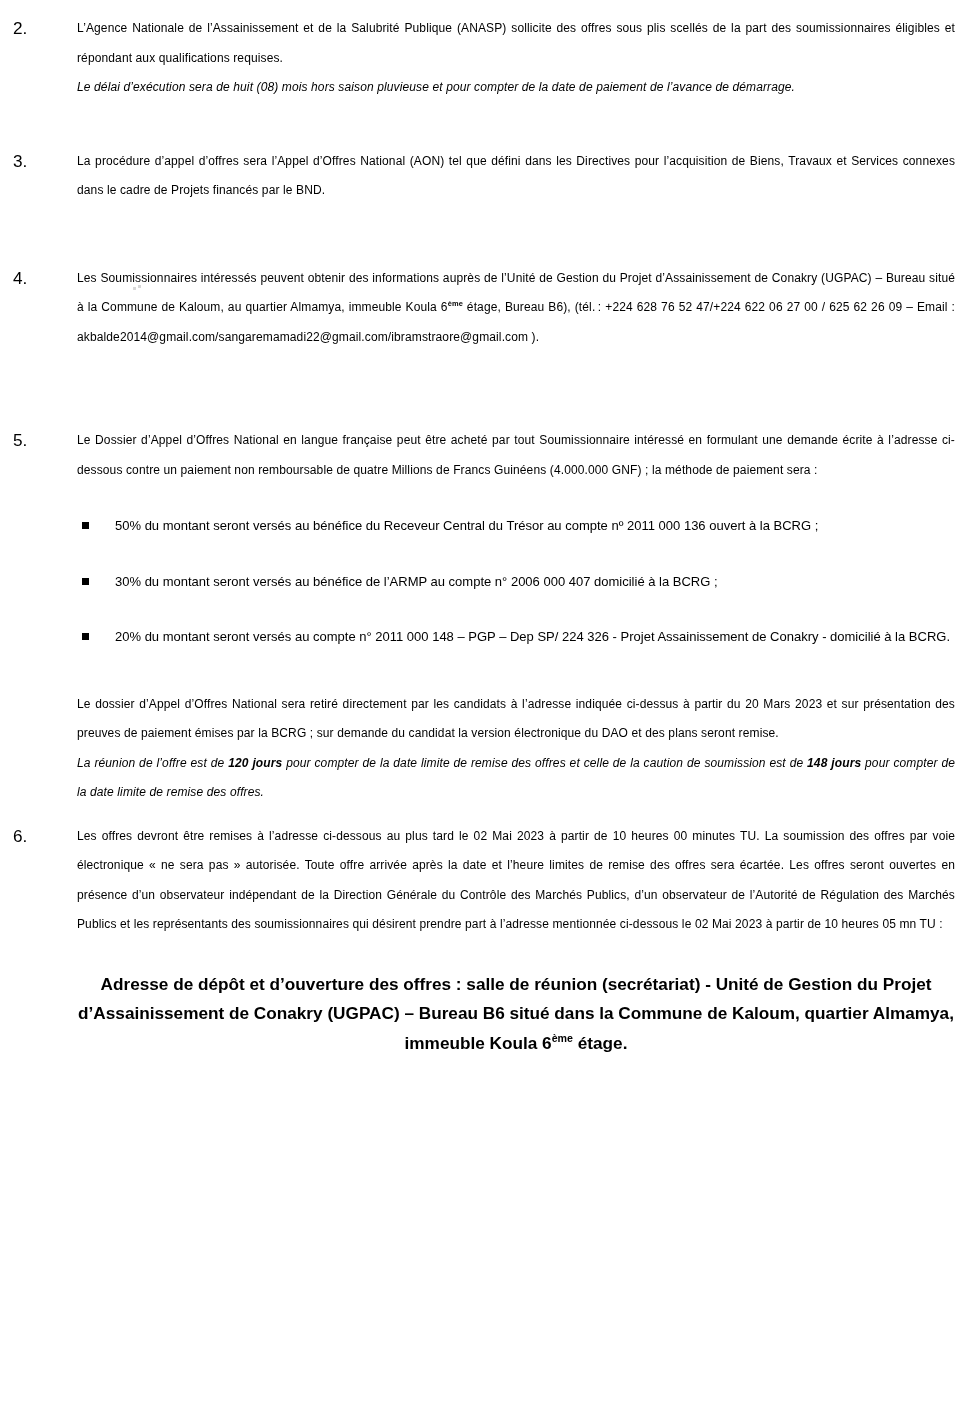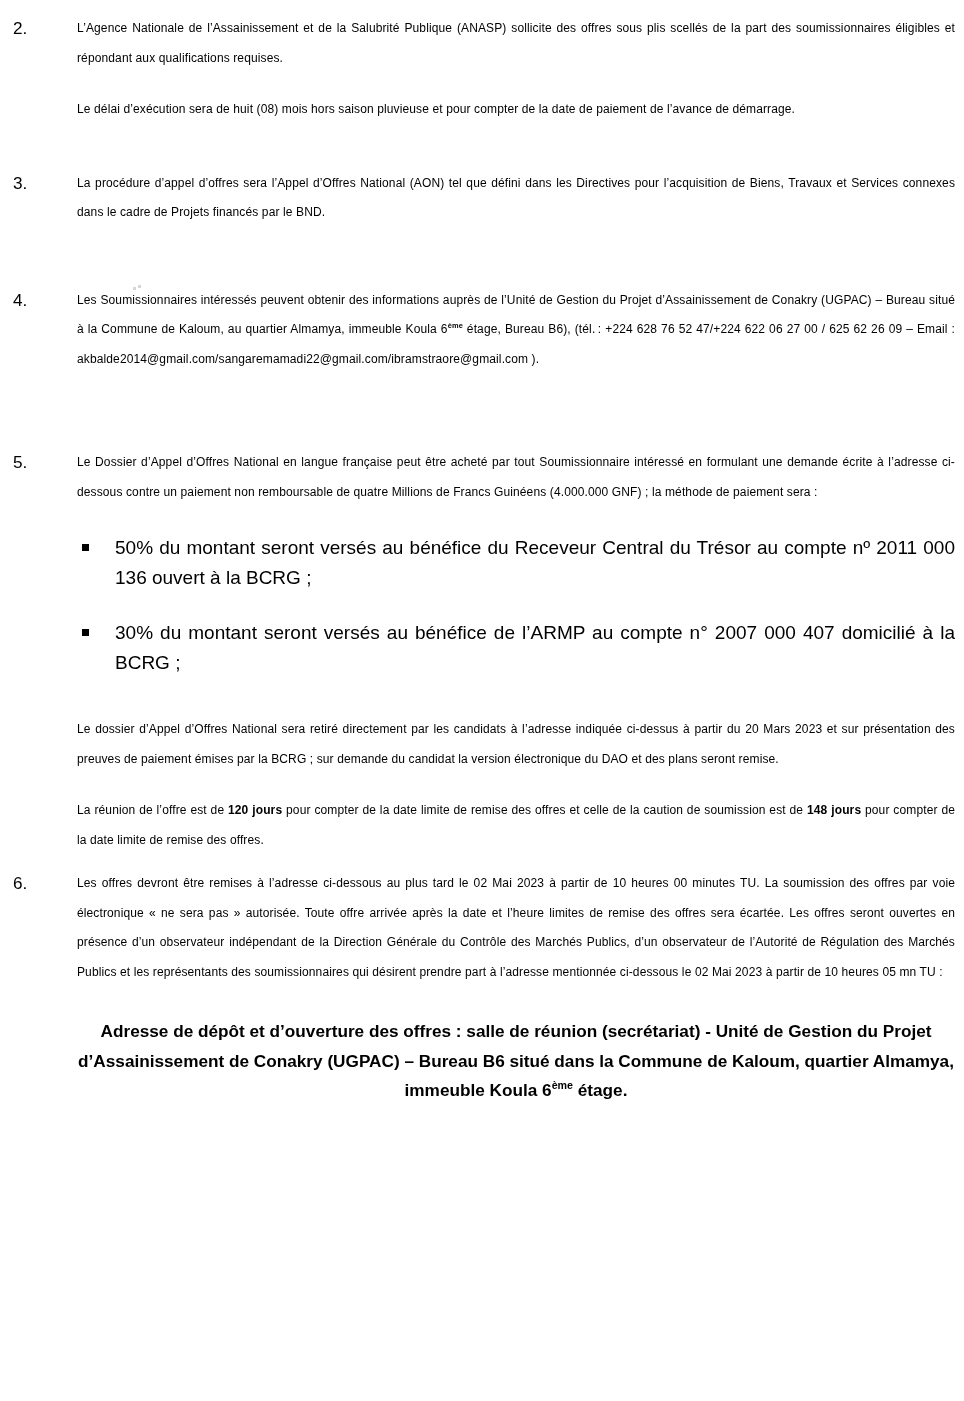--- a/index.html
+++ b/index.html
@@ -46,21 +46,21 @@
   }
   .para {
     font-size: 12px;
     line-height: 29.5px;
     text-align: justify;
     text-justify: inter-word;
     margin: 0;
     letter-spacing: 0.01em;
   }
   .para + .para {
-    margin-top: 22px;
+    font-style: italic;
   }
   .para b, .para strong {
     font-weight: bold;
   }
   sup {
     font-size: 0.62em;
     vertical-align: super;
     line-height: 0;
     font-weight: bold;
   }
@@ -68,21 +68,21 @@
   
   .bullets {
     list-style: none;
     margin: 0;
     padding: 0;
   }
   .bullet-item {
     position: relative;
     padding-left: 38px;
     margin-top: 26px;
-    font-size: 19px;
+    font-size: 13px;
     line-height: 29.5px;
     text-align: justify;
   }
   .bullet-item .sq {
     position: absolute;
     left: 5px;
     top: 11px;
     width: 7px;
     height: 7px;
     background: #000;
@@ -155,21 +155,25 @@
       <div class="clause-num">5.</div>
       <p class="para">Le Dossier d’Appel d’Offres National en langue française peut être acheté par tout Soumissionnaire intéressé en formulant une demande écrite à l’adresse ci-dessous contre un paiement non remboursable de quatre Millions de Francs Guinéens (4.000.000 GNF) ; la méthode de paiement sera :</p>
 
       <ul class="bullets">
         <li class="bullet-item">
           <span class="sq"></span>
           <span>50% du montant seront versés au bénéfice du Receveur Central du Trésor au compte nº 2011 000 136 ouvert à la BCRG ;</span>
         </li>
         <li class="bullet-item">
           <span class="sq"></span>
-          <span>30% du montant seront versés au bénéfice de l’ARMP au compte n° 2007 000 407 domicilié à la BCRG ;</span>
+          <span>30% du montant seront versés au bénéfice de l’ARMP au compte n° 2006 000 407 domicilié à la BCRG ;</span>
+        </li>
+        <li class="bullet-item">
+          <span class="sq"></span>
+          <span>20% du montant seront versés au compte n° 2011 000 148 – PGP – Dep SP/ 224 326 - Projet Assainissement de Conakry - domicilié à la BCRG.</span>
         </li>
       </ul>
 
       <div class="gap-lg"></div>
 
       <p class="para">Le dossier d’Appel d’Offres National sera retiré directement par les candidats à l’adresse indiquée ci-dessus à partir du 20 Mars 2023 et sur présentation des preuves de paiement émises par la BCRG ; sur demande du candidat la version électronique du DAO et des plans seront remise.</p>
 
       <p class="para"><span>La réunion de l’offre est de </span><b>120 jours</b><span> pour compter de la date limite de remise des offres et celle de la caution de soumission est de </span><b>148 jours</b><span> pour compter de la date limite de remise des offres.</span></p>
     </div>
 

